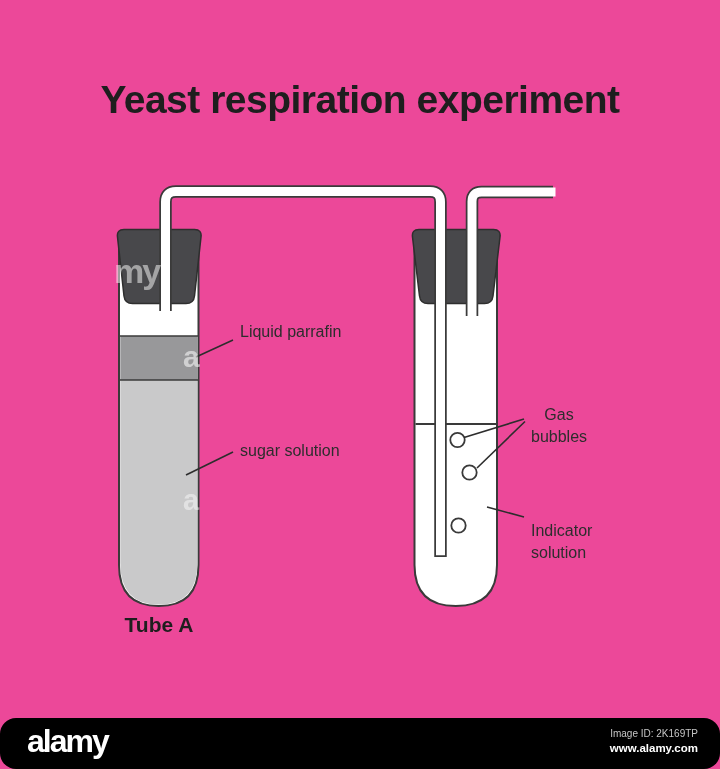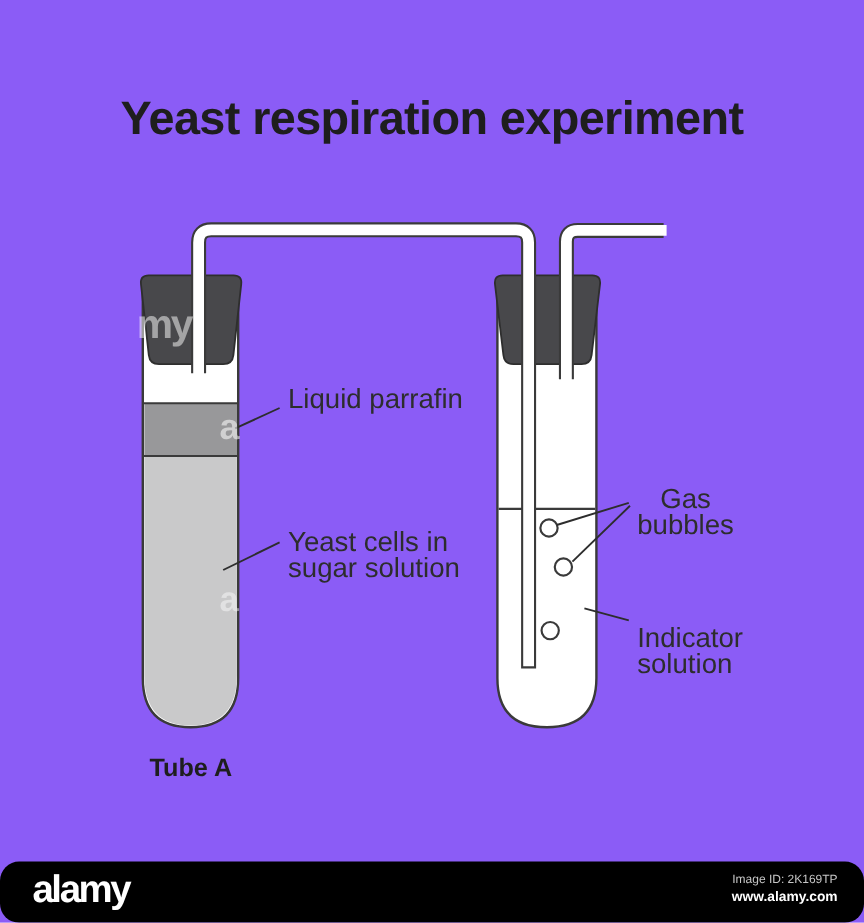--- a/index.html
+++ b/index.html
@@ -1,31 +1,31 @@
 <!DOCTYPE html>
 <html><head>
 <meta charset="utf-8">
 <style>
   html,body{margin:0;padding:0;background:#fff;}
   .stage{
-    position:relative;width:720px;height:769px;background:#8b5cf6;
+    position:relative;width:720px;height:769px;background:#ec4899;
     overflow:hidden;font-family:"Liberation Sans",sans-serif;
   }
   .title{
     position:absolute;left:0;top:78px;width:720px;text-align:center;
     font-size:39px;font-weight:700;letter-spacing:-0.5px;color:#1e1e1e;
   }
   svg.diagram{position:absolute;left:0;top:0;}
   .lbl{
-    position:absolute;color:#2d2d2d;font-size:23px;line-height:22px;
+    position:absolute;color:#2d2d2d;font-size:16px;line-height:22px;
     white-space:nowrap;
   }
   .tube-label{
     position:absolute;font-size:21px;font-weight:700;color:#1e1e1e;
-    text-align:center;width:120px;margin-top:16px;
+    text-align:center;width:120px;
   }
   .wm{
     position:absolute;color:#ffffff;font-weight:700;
     font-family:"Liberation Sans",sans-serif;pointer-events:none;
   }
   .wm.stopper-frag{left:114px;top:252px;font-size:34px;opacity:0.5;letter-spacing:-2px;}
   .wm.parrafin-frag{left:183px;top:340px;font-size:30px;opacity:0.55;}
   .wm.solution-frag{left:183px;top:484px;font-size:29px;opacity:0.45;}
   .wm.stopperb-frag{left:440px;top:278px;width:5px;height:15px;background:#fff;opacity:0.55;border-radius:2px;}
   .footer{
@@ -88,21 +88,20 @@
   <span class="wm stopper-frag">my</span>
   <span class="wm parrafin-frag">a</span>
   <span class="wm solution-frag">a</span>
   <span class="wm stopperb-frag"></span>
 
   <div class="lbl" style="left:240px;top:321px;">
     <span>Liquid parrafin</span>
   </div>
 
   <div class="lbl" style="left:240px;top:440px;">
-    <span style="display:block">Yeast cells in</span>
     <span style="display:block">sugar solution</span>
   </div>
 
   <div class="lbl" style="left:531px;top:404px;text-align:center;">
     <span style="display:block">Gas</span>
     <span style="display:block">bubbles</span>
   </div>
 
   <div class="lbl" style="left:531px;top:520px;">
     <span style="display:block">Indicator</span>

